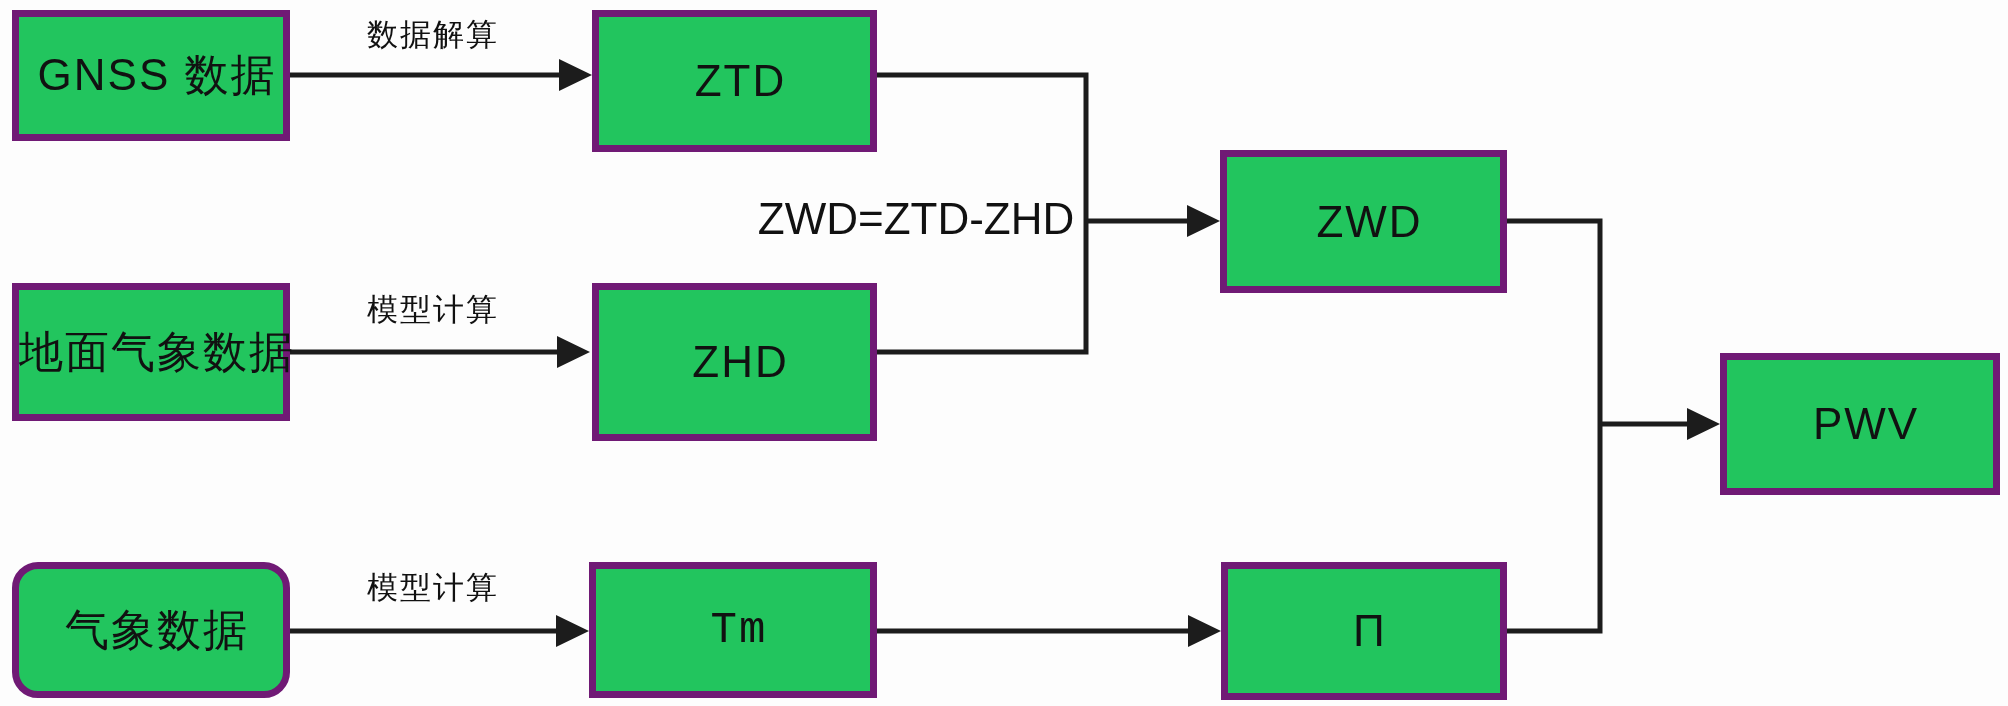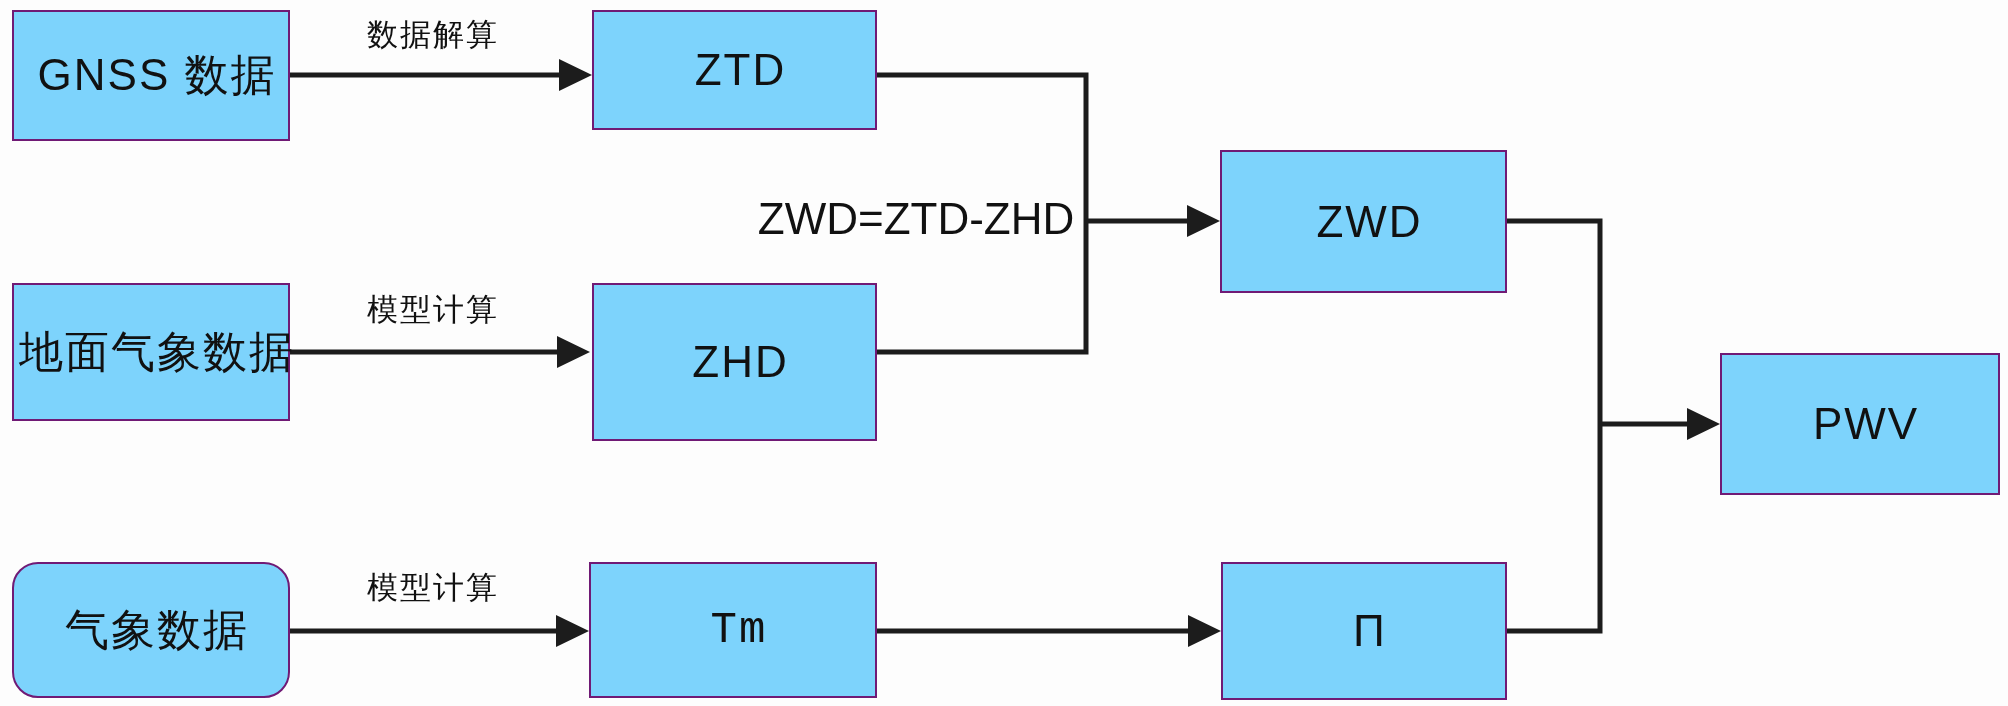--- a/index.html
+++ b/index.html
@@ -18,22 +18,22 @@
   }
   #wires {
     position: absolute;
     left: 0; top: 0;
     width: 2008px;
     height: 706px;
   }
   .node {
     position: absolute;
     box-sizing: border-box;
-    border: 2px solid #701a75;
-    background: #7dd3fc;
+    border: 7px solid #701a75;
+    background: #22c55e;
     display: flex;
     align-items: center;
     justify-content: center;
     padding-left: 12px;
   }
   .node-label {
     font-size: 44px;
     letter-spacing: 2px;
     white-space: nowrap;
     color: #111111;
@@ -45,21 +45,21 @@
     letter-spacing: 2px;
     white-space: nowrap;
     color: #111111;
   }
   .formula-label {
     font-size: 44px;
     letter-spacing: 0;
   }
   
   #node-gnss   { left: 12px;   top: 10px;  width: 278px; height: 131px; }
-  #node-ztd    { left: 592px;  top: 10px;  width: 285px; height: 120px; }
+  #node-ztd    { left: 592px;  top: 10px;  width: 285px; height: 142px; }
   #node-ground { left: 12px;   top: 283px; width: 278px; height: 138px; }
   #node-zhd    { left: 592px;  top: 283px; width: 285px; height: 158px; }
   #node-met    { left: 12px;   top: 562px; width: 278px; height: 136px; border-radius: 26px; }
   #node-tm     { left: 589px;  top: 562px; width: 288px; height: 136px; font-family: Liberation Mono, monospace; }
   #node-zwd    { left: 1220px; top: 150px; width: 287px; height: 143px; }
   #node-pi     { left: 1221px; top: 562px; width: 286px; height: 138px; }
   #node-pwv    { left: 1720px; top: 353px; width: 280px; height: 142px; }
   #label-data-solve { left: 433px; top: 35px;  }
   #label-model-1    { left: 433px; top: 310px; }
   #label-model-2    { left: 433px; top: 588px; }

